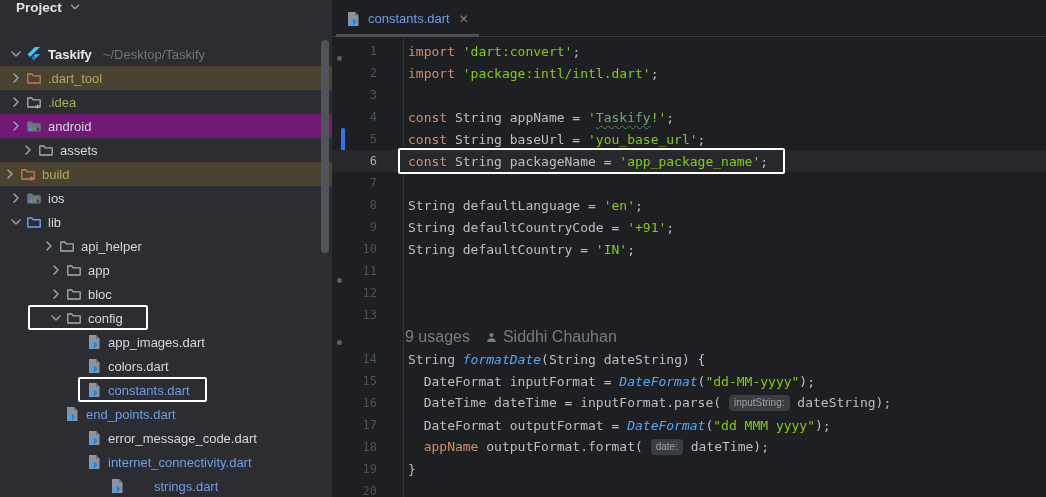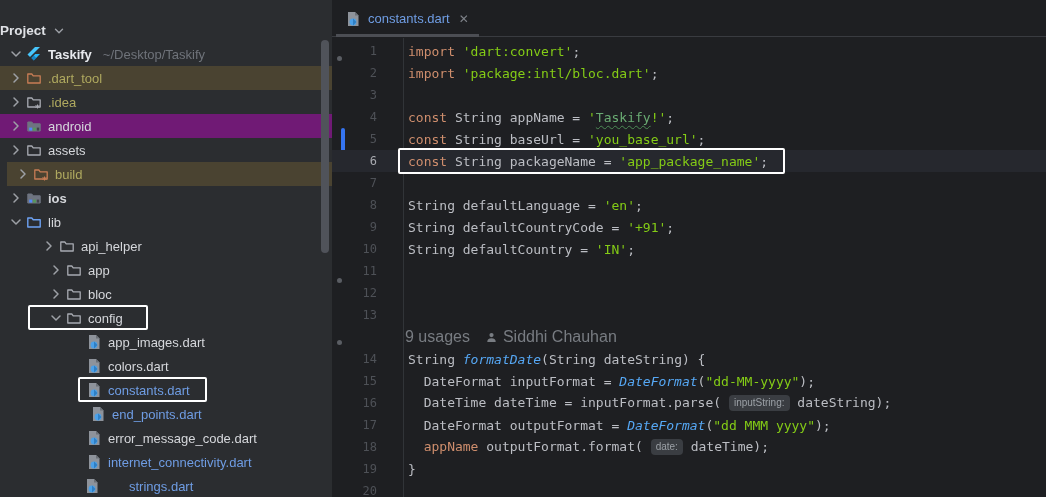--- a/index.html
+++ b/index.html
@@ -1,21 +1,21 @@
 <!DOCTYPE html>
 <html><head>
 <meta charset="utf-8">
 <style>
   * { margin:0; padding:0; box-sizing:border-box; }
   html,body { width:1046px; height:497px; overflow:hidden; background:#1e1f22;
               font-family:"Liberation Sans", sans-serif; -webkit-font-smoothing:antialiased; }
 
   
   .panel { position:absolute; left:0; top:0; width:332px; height:497px; background:#2b2d30; }
-  .panel-header { height:38px; display:flex; align-items:flex-end; gap:6px; }
+  .panel-header { height:38px; display:flex; align-items:flex-start; padding-left:16px; gap:6px; }
   .panel-title { color:#dfe1e5; font-size:13.5px; font-weight:bold; }
   .tree { position:absolute; top:42px; left:0; right:0; }
   .trow { position:relative; height:24px; display:flex; align-items:center; font-size:13px;
           color:#d5d7db; white-space:nowrap; }
   .trow .chev { flex:0 0 20px; display:flex; align-items:center; justify-content:center; }
   .trow .ticon { flex:0 0 22px; display:flex; align-items:center; }
   .trow .tlabel { padding-right:4px; }
   .trow .tsuffix { color:#6f737a; margin-left:7px; }
   .trow.bold .tlabel { font-weight:bold; color:#e8eaee; }
   .trow.olive .tlabel { color:#afa95f; }
@@ -132,52 +132,52 @@
         <span class="ticon">
           <svg width="16" height="16" viewBox="0 0 16 16">
             <path d="M1.8 4 h4 l1.4 1.8 h7 V13 H1.8 z" fill="#6e7480" stroke="#6e7480" stroke-width="1" stroke-linejoin="round"></path>
             <rect x="3.2" y="9.6" width="3" height="3" fill="#548af7"></rect>
             <rect x="7" y="9.6" width="3" height="3" fill="#57965c"></rect>
             <rect x="10.8" y="9.6" width="2.4" height="3" fill="#42454a"></rect>
           </svg>
         </span>
         <span class="tlabel">android</span>
       </div>
-      <div class="trow " style="padding-left: 6px;">
+      <div class="trow " style="padding-left: 18px;">
         <span class="chev">
           <svg width="16" height="16" viewBox="0 0 16 16">
             <polyline points="6,4 10,8 6,12" fill="none" stroke="#9da0a6" stroke-width="1.5" stroke-linecap="round" stroke-linejoin="round"></polyline>
           </svg>
         </span>
         <span class="ticon">
           <svg width="16" height="16" viewBox="0 0 16 16">
             <path d="M1.8 4 h4 l1.4 1.8 h7 V13 H1.8 z" fill="none" stroke="#a8abb2" stroke-width="1.3" stroke-linejoin="round"></path>
           </svg>
         </span>
         <span class="tlabel">assets</span>
       </div>
-      <div class="trow olive bg-excluded" style="padding-left: 6px; margin-left: 7px;">
+      <div class="trow olive bg-excluded" style="">
         <span class="chev">
           <svg width="16" height="16" viewBox="0 0 16 16">
             <polyline points="6,4 10,8 6,12" fill="none" stroke="#9da0a6" stroke-width="1.5" stroke-linecap="round" stroke-linejoin="round"></polyline>
           </svg>
         </span>
         <span class="ticon">
           <svg width="16" height="16" viewBox="0 0 16 16">
             <path d="M1.8 4 h4 l1.4 1.8 h7 V13 H1.8 z" fill="none" stroke="#c77d55" stroke-width="1.3" stroke-linejoin="round"></path>
             <g stroke="#c77d55" stroke-width="1">
               <line x1="11.5" y1="10.5" x2="11.5" y2="14.5"></line>
               <line x1="9.5" y1="11.5" x2="13.5" y2="13.5"></line>
               <line x1="13.5" y1="11.5" x2="9.5" y2="13.5"></line>
             </g>
           </svg>
         </span>
         <span class="tlabel">build</span>
       </div>
-      <div class="trow " style="padding-left: 6px; font-weight: bold;">
+      <div class="trow " style="padding-left: 6px;">
         <span class="chev">
           <svg width="16" height="16" viewBox="0 0 16 16">
             <polyline points="6,4 10,8 6,12" fill="none" stroke="#9da0a6" stroke-width="1.5" stroke-linecap="round" stroke-linejoin="round"></polyline>
           </svg>
         </span>
         <span class="ticon">
           <svg width="16" height="16" viewBox="0 0 16 16">
             <path d="M1.8 4 h4 l1.4 1.8 h7 V13 H1.8 z" fill="#6e7480" stroke="#6e7480" stroke-width="1" stroke-linejoin="round"></path>
             <rect x="3.2" y="9.6" width="3" height="3" fill="#548af7"></rect>
             <rect x="7" y="9.6" width="3" height="3" fill="#57965c"></rect>
@@ -282,21 +282,21 @@
           <svg width="16" height="16" viewBox="0 0 16 16">
             <path d="M3 1 h7 l3.5 3.5 V15 H3 z" fill="#8e939b"></path>
             <path d="M10 1 l3.5 3.5 H10 z" fill="#6b7077"></path>
             <circle cx="8" cy="11" r="3.4" fill="#4ba0e8"></circle>
             <path d="M8 7.6 l3.4 3.4 -3.4 3.4 z" fill="#2f7fc4"></path>
           </svg>
         </span>
         <span class="tlabel">constants.dart</span>
         <div class="annot-box" style="left: 78px; width: 129px;"></div>
       </div>
-      <div class="trow blue" style="padding-left: 70px;">
+      <div class="trow blue" style="padding-left: 44px;">
         <span class="chev"></span>
         <span class="ticon">
           <svg width="16" height="16" viewBox="0 0 16 16">
             <path d="M3 1 h7 l3.5 3.5 V15 H3 z" fill="#8e939b"></path>
             <path d="M10 1 l3.5 3.5 H10 z" fill="#6b7077"></path>
             <circle cx="8" cy="11" r="3.4" fill="#4ba0e8"></circle>
             <path d="M8 7.6 l3.4 3.4 -3.4 3.4 z" fill="#2f7fc4"></path>
           </svg>
         </span>
         <span class="tlabel">end_points.dart</span>
@@ -318,21 +318,21 @@
         <span class="ticon">
           <svg width="16" height="16" viewBox="0 0 16 16">
             <path d="M3 1 h7 l3.5 3.5 V15 H3 z" fill="#8e939b"></path>
             <path d="M10 1 l3.5 3.5 H10 z" fill="#6b7077"></path>
             <circle cx="8" cy="11" r="3.4" fill="#4ba0e8"></circle>
             <path d="M8 7.6 l3.4 3.4 -3.4 3.4 z" fill="#2f7fc4"></path>
           </svg>
         </span>
         <span class="tlabel">internet_connectivity.dart</span>
       </div>
-      <div class="trow blue" style="padding-left: 41px; gap: 23px;">
+      <div class="trow blue" style="padding-left: 66px; gap: 23px;">
         <span class="chev"></span>
         <span class="ticon">
           <svg width="16" height="16" viewBox="0 0 16 16">
             <path d="M3 1 h7 l3.5 3.5 V15 H3 z" fill="#8e939b"></path>
             <path d="M10 1 l3.5 3.5 H10 z" fill="#6b7077"></path>
             <circle cx="8" cy="11" r="3.4" fill="#4ba0e8"></circle>
             <path d="M8 7.6 l3.4 3.4 -3.4 3.4 z" fill="#2f7fc4"></path>
           </svg>
         </span>
         <span class="tlabel">strings.dart</span>
@@ -362,21 +362,21 @@
     <div class="vcs-bar"></div>
     <div class="gdot" style="top:18px"></div>
     <div class="gdot" style="top:240px"></div>
     <div class="gdot" style="top:302px"></div>
   <div class="crow">
         <div class="ln">1</div>
         <div class="codecell"><span class="tok-kw">import</span><span> </span><span class="tok-str">'dart:convert'</span><span>;</span></div>
       </div>
       <div class="crow">
         <div class="ln">2</div>
-        <div class="codecell"><span class="tok-kw">import</span><span> </span><span class="tok-str">'package:intl/bloc.dart'</span><span>;</span></div>
+        <div class="codecell"><span class="tok-kw">import</span><span> </span><span class="tok-str">'package:intl/intl.dart'</span><span>;</span></div>
       </div>
       <div class="crow">
         <div class="ln">3</div>
         <div class="codecell"></div>
       </div>
       <div class="crow">
         <div class="ln">4</div>
         <div class="codecell"><span class="tok-kw">const</span><span> String appName = </span><span class="tok-str">'</span><span class="tok-strw">Taskify</span><span class="tok-str">!'</span><span>;</span></div>
       </div>
       <div class="crow">

